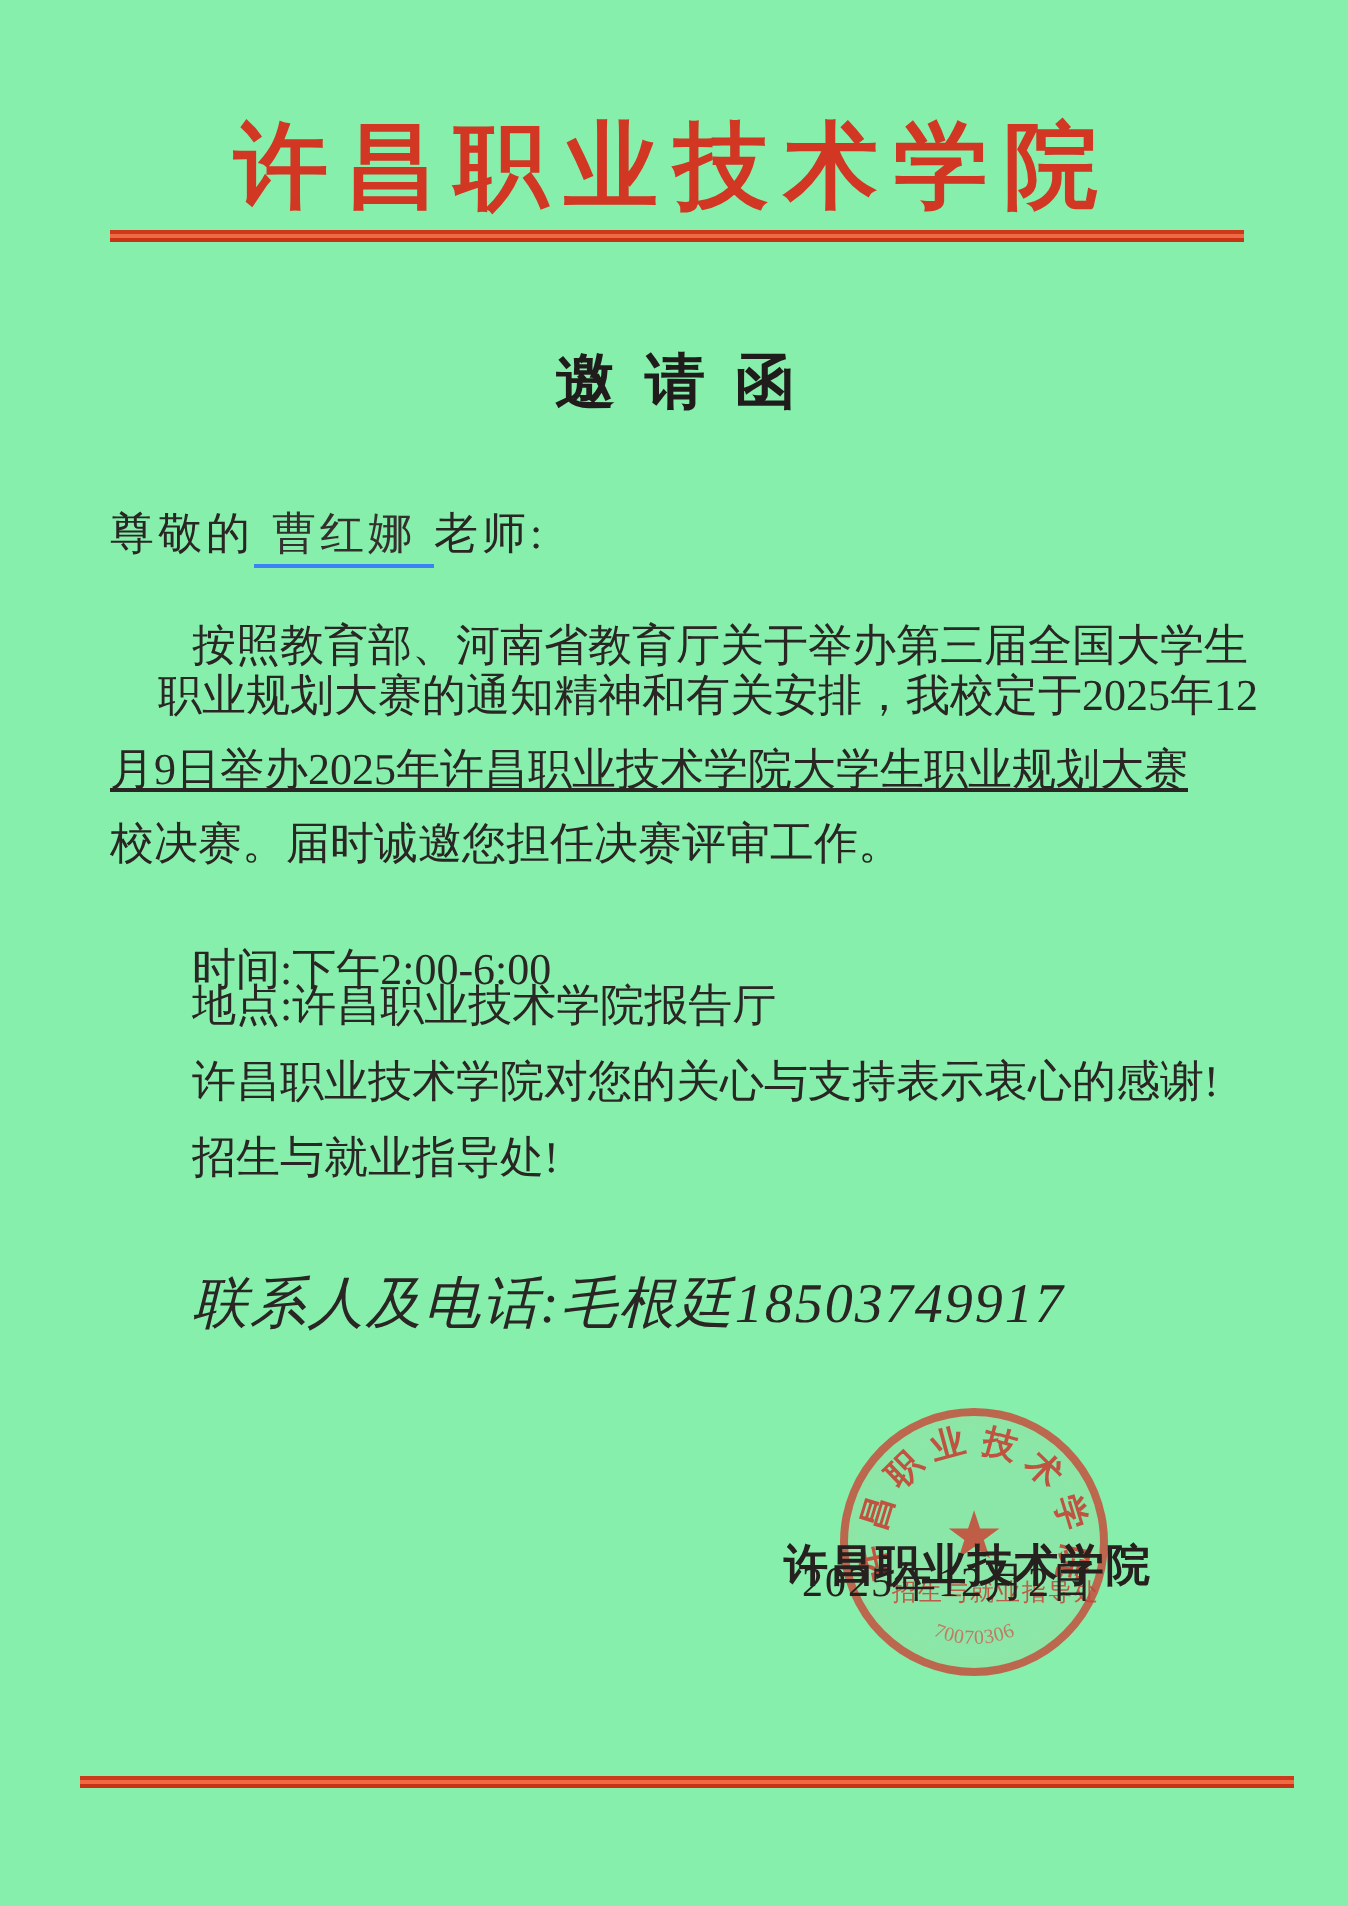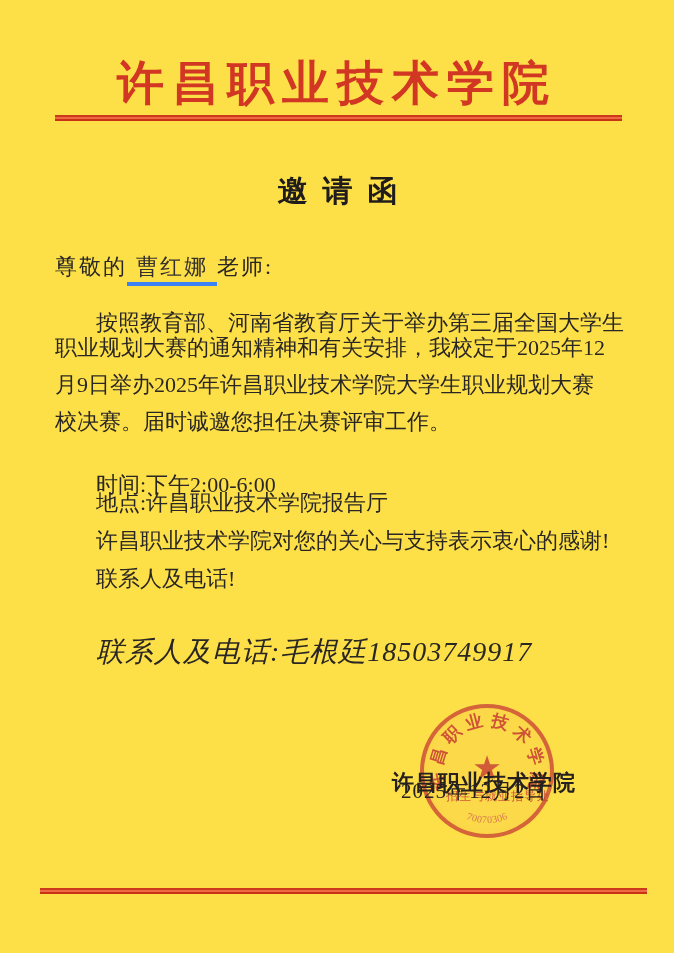--- a/index.html
+++ b/index.html
@@ -1,20 +1,20 @@
 <!DOCTYPE html>
 <html><head>
 <meta charset="utf-8">
 <style>
   html,body{margin:0;padding:0;background:#e9e9e7;}
   .page{
     position:relative;
     width:674px;height:953px;
     margin:0 auto;
-    background:#fde047;
+    background:#86efac;
     font-family:"Liberation Serif","DejaVu Serif",serif;
     color:#262220;
     overflow:hidden;
   }
   .org-title{
     position:absolute;top:52px;left:0;width:674px;
     text-align:center;
     font-size:47px;font-weight:bold;
     letter-spacing:8px;
     color:#d13723;
@@ -40,26 +40,26 @@
     font-size:22px;
     white-space:nowrap;
     color:#2a2624;
   }
   .l-flush{left:55px;}
   .l-indent{left:96px;}
   .salutation{top:252px;letter-spacing:2px;}
   .recipient{
     display:inline-block;
     padding:0 9px;
-    border-bottom:4px solid #3b82f6;
+    border-bottom:2px solid #3b82f6;
     color:#35302e;
   }
   .p0{top:308px;}
-  .p1{top:333px;}
-  .p2{top:370px;}
+  .p1{top:333px;margin-left:24px;}
+  .p2{top:370px;text-decoration:underline;}
   .p3{top:407px;}
   .t-time{top:449px;margin-top:21px;}
   .t-venue{top:488px;}
   .t-thanks{top:526px;}
   .t-welcome{top:564px;}
   .t-contact{top:633px;font-size:28px;letter-spacing:1px;font-style:italic;}
   .sig-org{
     position:absolute;top:768px;left:392px;
     font-size:22px;font-weight:bold;letter-spacing:1px;
     white-space:nowrap;z-index:3;color:#26211f;
@@ -123,21 +123,21 @@
   <div class="line l-flush salutation"><span>尊敬的</span><span class="recipient">曹红娜</span><span>老师:</span></div>
 
   <div class="line l-indent p0">按照教育部、河南省教育厅关于举办第三届全国大学生</div>
   <div class="line l-flush p1">职业规划大赛的通知精神和有关安排，我校定于2025年12</div>
   <div class="line l-flush p2">月9日举办2025年许昌职业技术学院大学生职业规划大赛</div>
   <div class="line l-flush p3">校决赛。届时诚邀您担任决赛评审工作。</div>
 
   <div class="line l-indent t-time">时间:下午2:00-6:00</div>
   <div class="line l-indent t-thanks">许昌职业技术学院对您的关心与支持表示衷心的感谢!</div>
   <div class="line l-indent t-venue">地点:许昌职业技术学院报告厅</div>
-  <div class="line l-indent t-welcome">联系人及电话!</div>
+  <div class="line l-indent t-welcome">招生与就业指导处!</div>
   <div class="line l-indent t-contact">联系人及电话:毛根廷18503749917</div>
 
   <div class="stamp">
     <div id="seal-ring">
         <span class="ring-char" style="transform: rotate(-102deg) translateY(-50px);">许</span>
         <span class="ring-char" style="transform: rotate(-73deg) translateY(-50px);">昌</span>
         <span class="ring-char" style="transform: rotate(-44deg) translateY(-50px);">职</span>
         <span class="ring-char" style="transform: rotate(-15deg) translateY(-50px);">业</span>
         <span class="ring-char" style="transform: rotate(15deg) translateY(-50px);">技</span>
         <span class="ring-char" style="transform: rotate(44deg) translateY(-50px);">术</span>

